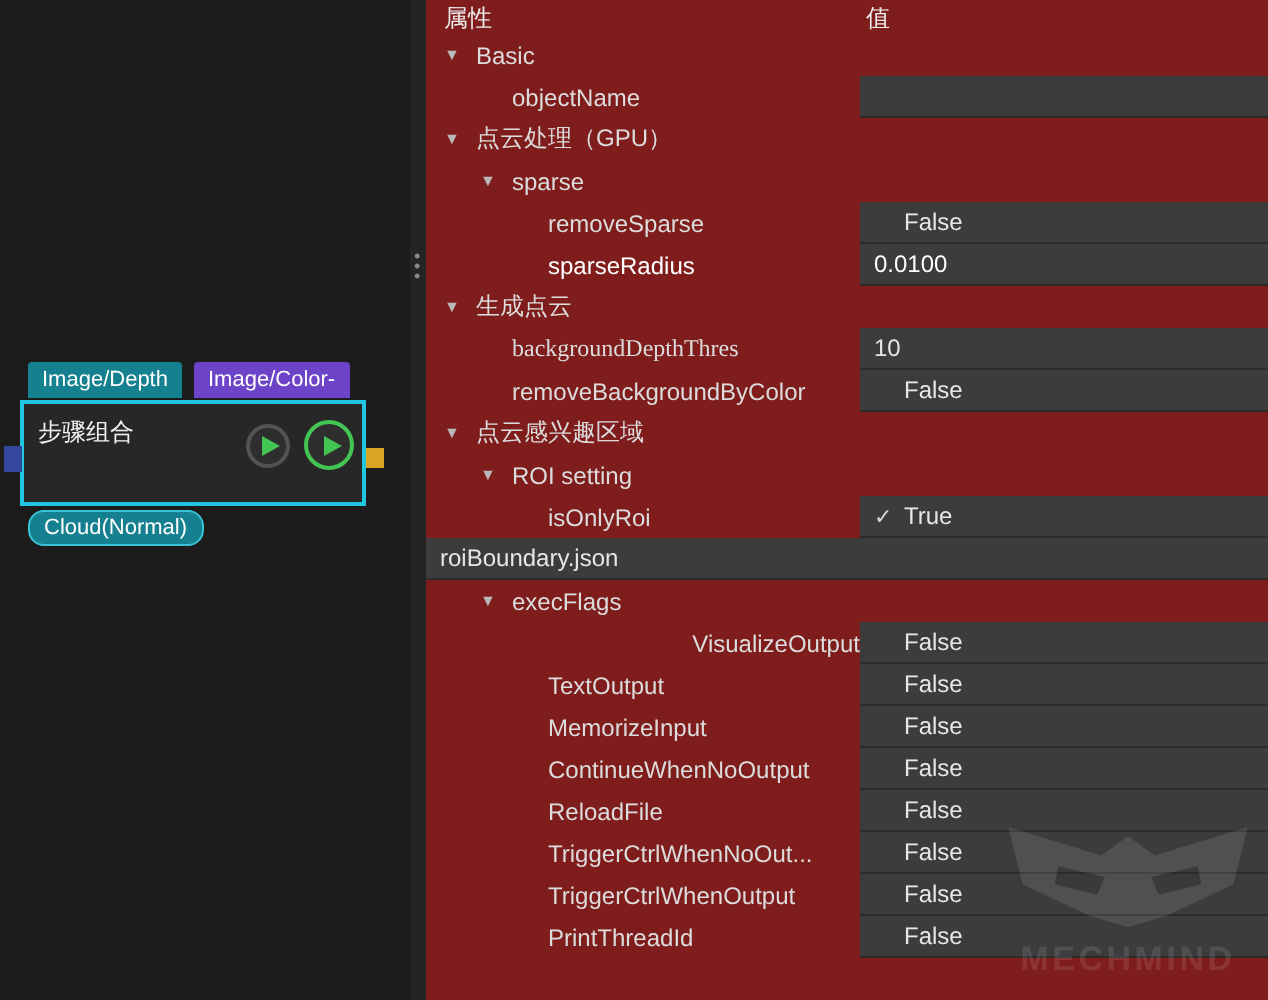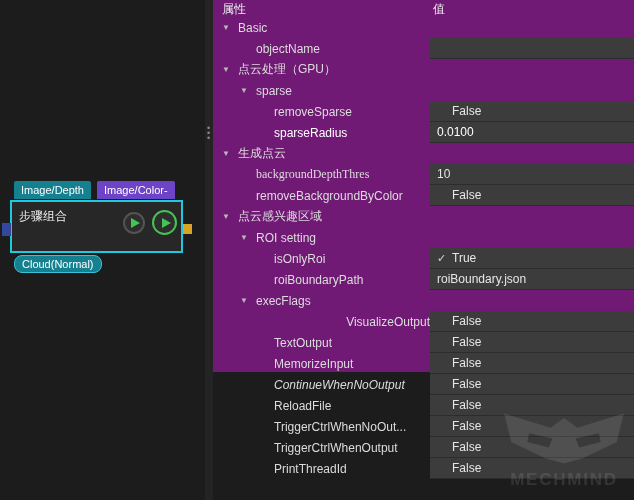--- a/index.html
+++ b/index.html
@@ -19,21 +19,21 @@
   .run2{left:140px;top:8px;width:25px;height:25px;border:2px solid #43c554}
   .play-tri{width:0;height:0;border-left:9px solid #43c554;border-top:5px solid transparent;border-bottom:5px solid transparent;margin-left:3px}
   .port-left{position:absolute;left:2px;top:223px;width:9px;height:13px;background:#34479c}
   .port-right{position:absolute;left:183px;top:224px;width:9px;height:10px;background:#d9a422}
 
   
   .splitter{position:absolute;left:205px;top:0;width:8px;height:500px;background:#242424}
   .splitter .dots{position:absolute;left:2px;top:126px;color:#8a8a8a;font-size:9px;line-height:5px;text-align:center}
 
   
-  .panel{position:absolute;left:213px;top:0;width:421px;height:372px;background:#701a75}
+  .panel{position:absolute;left:213px;top:0;width:421px;height:500px;background:#7f1d1d}
   .phead{display:flex;height:17px;font-size:12px;color:#ededed}
   .phead .h1{width:217px;padding-left:9px;line-height:18px}
   .phead .h2{flex:1;padding-left:3px;line-height:18px}
   .rows{width:100%}
   .row{display:flex;height:21px;font-size:12px;color:#dcdcdc}
   .prop-cell{width:217px;display:flex;align-items:center;white-space:nowrap;overflow:hidden}
   .val-cell{flex:1;display:flex;align-items:center;white-space:nowrap;overflow:hidden;color:#e6e6e6;padding-left:7px}
   .row.leaf .val-cell{background:#3c3c3c;border-bottom:1px solid #2c2c2c}
   .tri{width:16px;flex:none;font-size:8px;color:#b8b8b8}
   .tri.spacer{width:16px}
@@ -173,24 +173,20 @@
     <div class="prop-cell" style="padding-left: 45px; text-align: right;">
       <span class="tri spacer"></span>
       <span class="label">isOnlyRoi</span>
     </div>
     <div class="val-cell">
       <span class="check">✓</span>
       <span class="vtext">True</span>
     </div>
   </div>
       <div class="row leaf">
-    <div class="prop-cell" style="padding-left: 45px;">
-      <span class="tri spacer"></span>
-      <span class="label">roiBoundaryPath</span>
-    </div>
     <div class="val-cell">
 
       <span class="vtext">roiBoundary.json</span>
     </div>
   </div>
       <div class="row">
     <div class="prop-cell" style="padding-left: 27px;">
       <span class="tri">▼</span>
       <span class="label">execFlags</span>
     </div>
@@ -220,21 +216,21 @@
     <div class="prop-cell" style="padding-left: 45px;">
       <span class="tri spacer"></span>
       <span class="label">MemorizeInput</span>
     </div>
     <div class="val-cell">
       <span class="check"></span>
       <span class="vtext">False</span>
     </div>
   </div>
       <div class="row leaf">
-    <div class="prop-cell" style="padding-left: 45px; font-style: italic;">
+    <div class="prop-cell" style="padding-left: 45px;">
       <span class="tri spacer"></span>
       <span class="label">ContinueWhenNoOutput</span>
     </div>
     <div class="val-cell">
       <span class="check"></span>
       <span class="vtext">False</span>
     </div>
   </div>
       <div class="row leaf">
     <div class="prop-cell" style="padding-left: 45px;">

